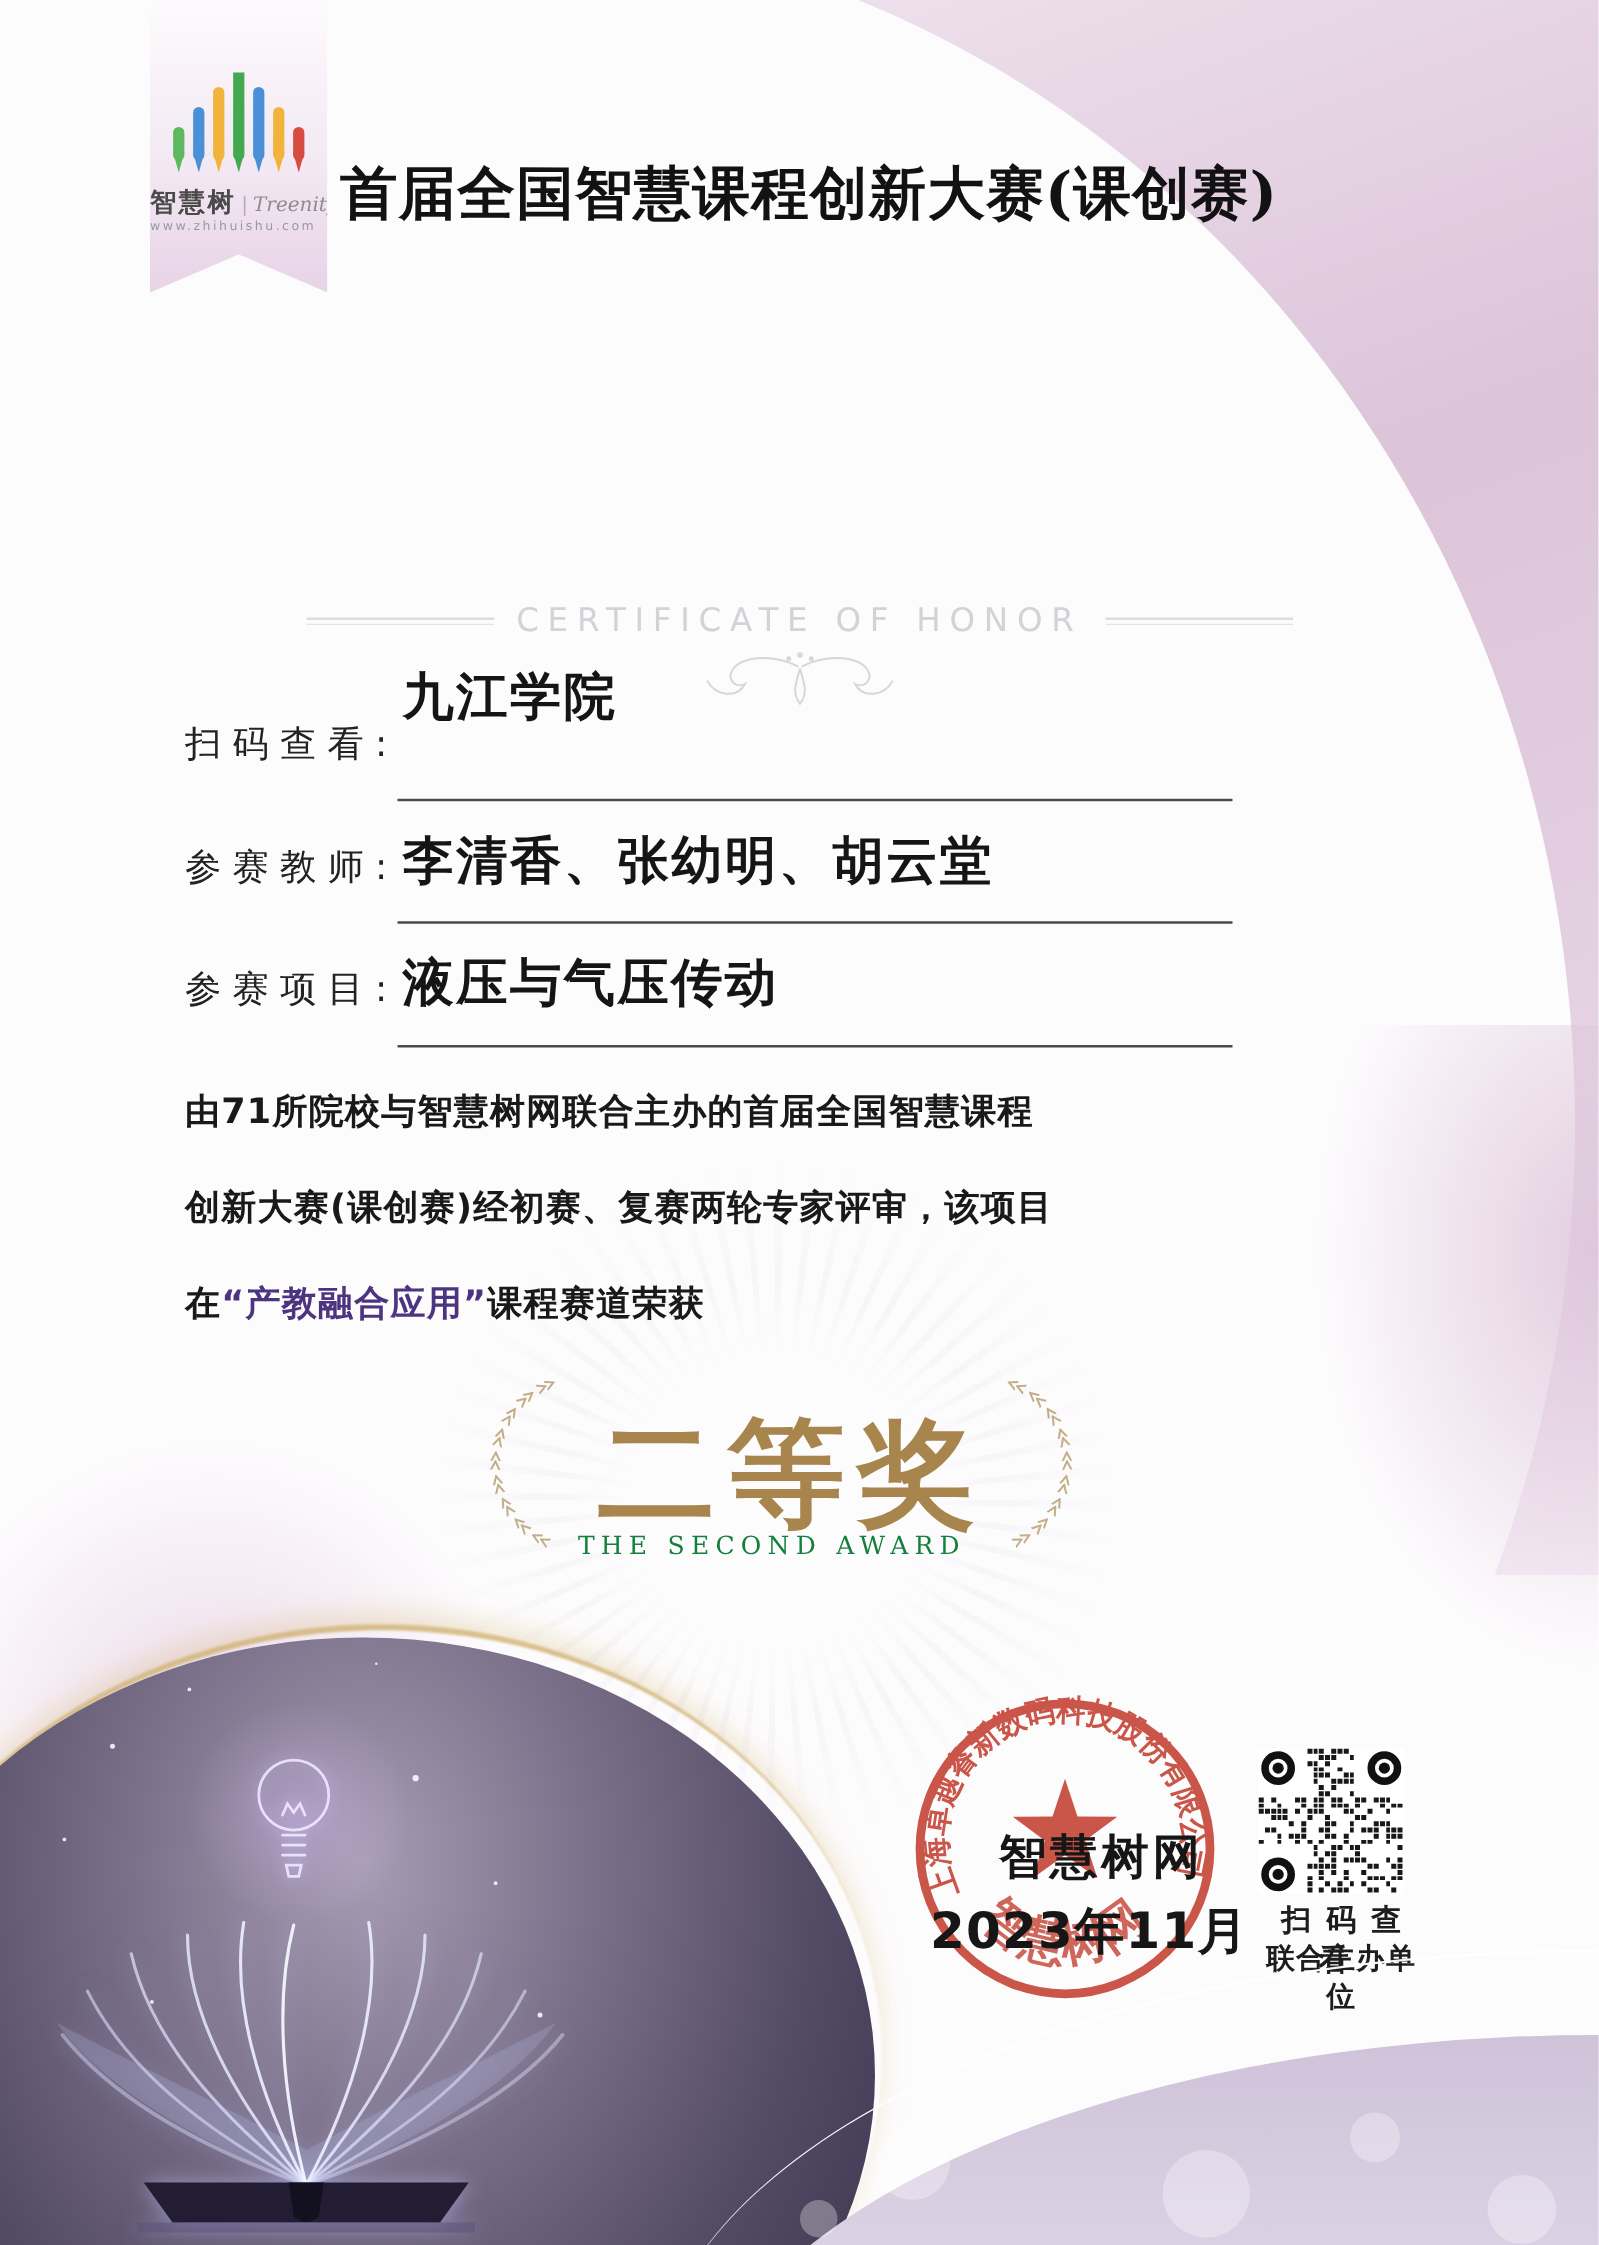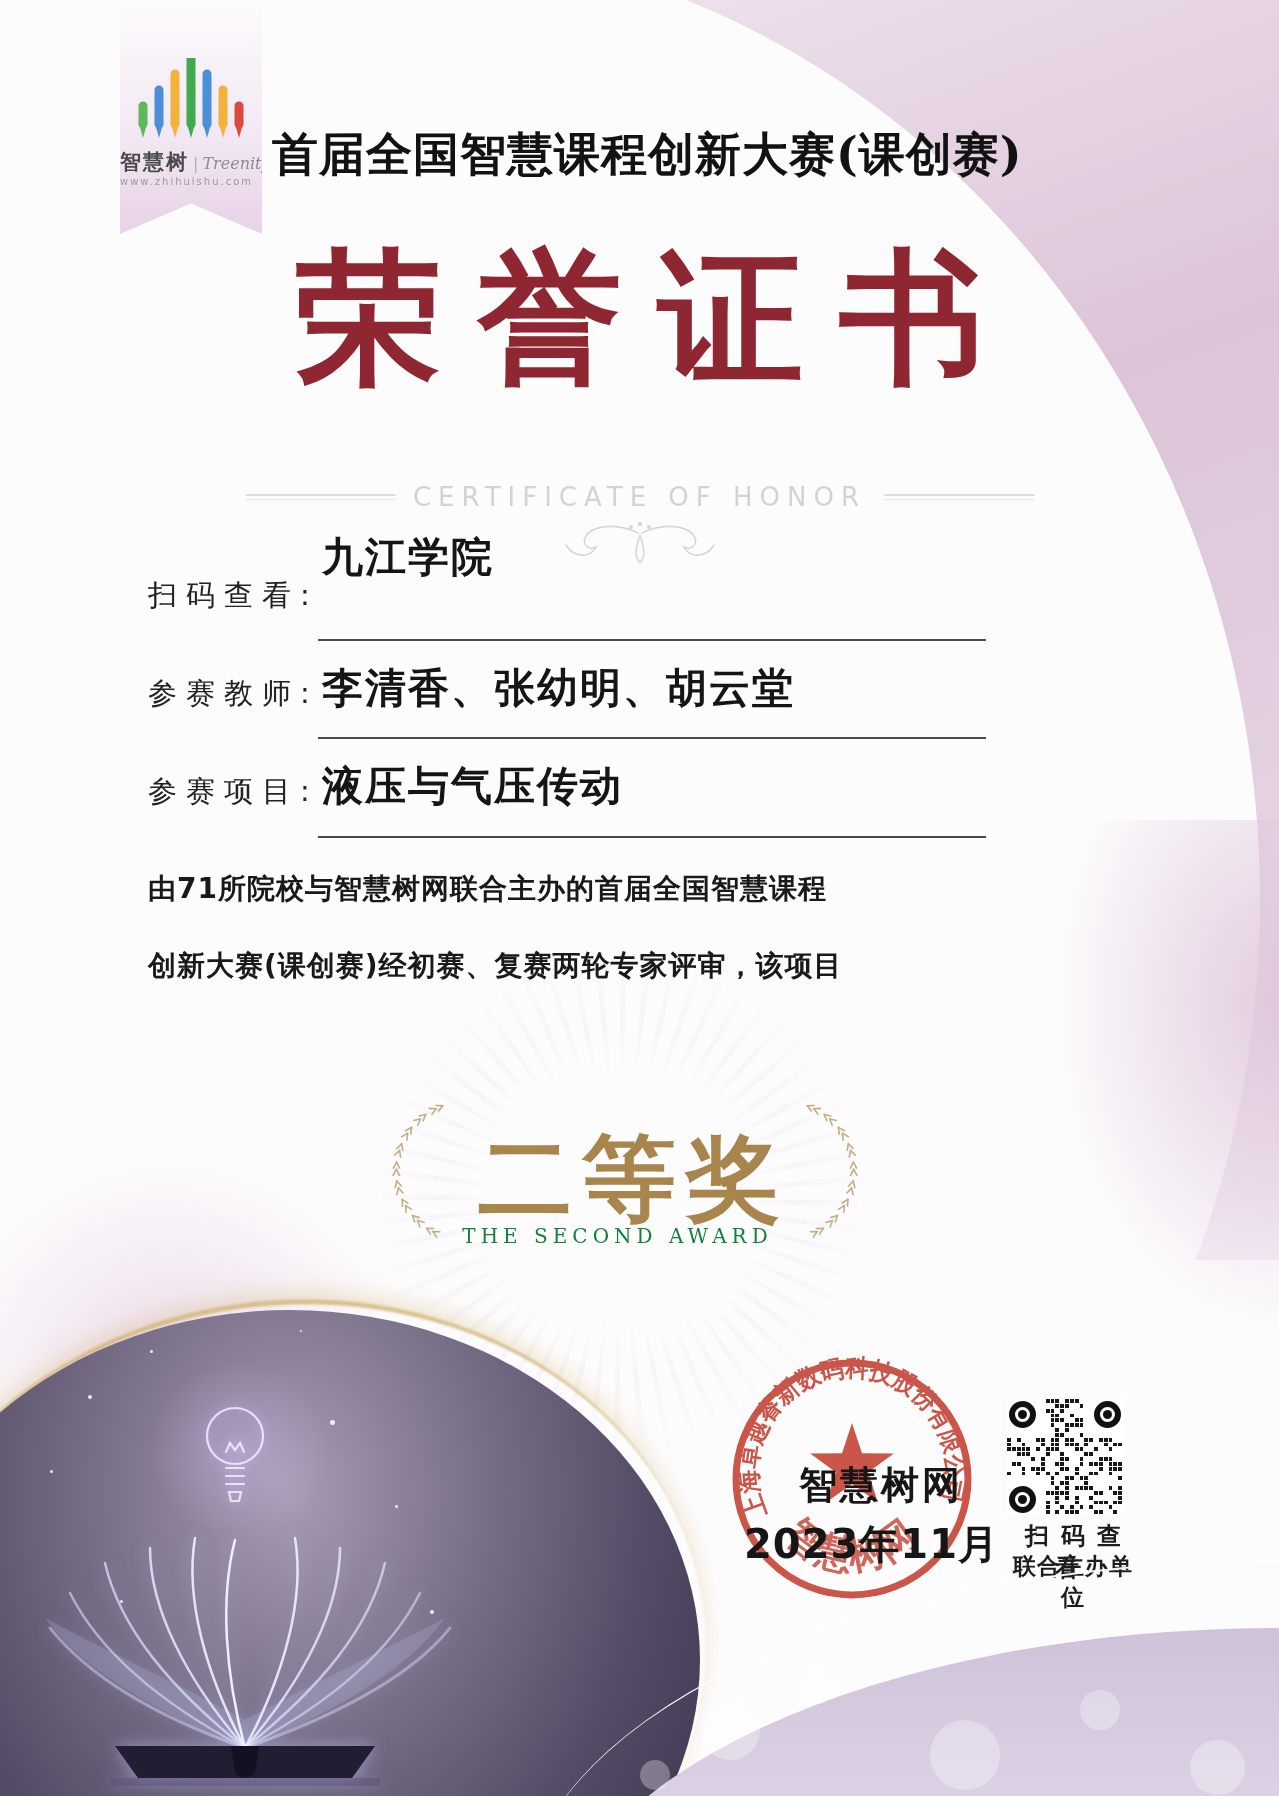--- a/index.html
+++ b/index.html
@@ -179,21 +179,20 @@
         <line x1="110" y1="48" x2="110" y2="66" stroke="#d84b40" stroke-width="9" stroke-linecap="round"></line>
         <polygon points="105.5,64 114.5,64 110,80" fill="#d84b40"></polygon>
       </svg>
     <div class="brand-line">
       <span class="brand-cn">智慧树</span><span class="brand-div">|</span><span class="brand-en">Treenity</span>
     </div>
     <div class="brand-url">www.zhihuishu.com</div>
   </div>
 
   <div class="comp-title">首届全国智慧课程创新大赛(课创赛)</div>
-  <div class="cert-cn">荣誉证书</div>
   <div class="cert-en-row">
     <span class="dline"></span>
     <span class="cert-en">CERTIFICATE OF HONOR</span>
     <span class="dline"></span>
   </div>
   <svg class="flourish" width="160" height="48" viewBox="0 0 160 48">
     <g fill="none" stroke="#d8d6dc" stroke-width="1.6" stroke-linecap="round">
       <path d="M78,13 C56,2 32,6 26,16 C21,24 29,31 36,27 C30,39 13,37 6,25"></path>
       <path d="M82,13 C104,2 128,6 134,16 C139,24 131,31 124,27 C130,39 147,37 154,25"></path>
       <path d="M80,15 C77,26 73,34 80,43 C87,34 83,26 80,15"></path>
@@ -212,20 +211,23 @@
   <div class="f-label" style="top:674px">参赛教师:</div>
   <div class="f-value" style="top:661px">李清香、张幼明、胡云堂</div>
   <div class="f-line" style="top:737px"></div>
 
   <div class="f-label" style="top:772px">参赛项目:</div>
   <div class="f-value" style="top:759px">液压与气压传动</div>
   <div class="f-line" style="top:836px"></div>
 
   <div class="para" style="top:870px">由71所院校与智慧树网联合主办的首届全国智慧课程</div>
   <div class="para" style="top:947px">创新大赛(课创赛)经初赛、复赛两轮专家评审，该项目</div>
+  <div class="para" style="top:1024px">
+    <span>在</span><span class="hl" id="hlSpan" style="color: rgb(77, 52, 128);">“产教融合应用”</span><span>课程赛道荣获</span>
+  </div>
 
   <svg class="laurel l" width="92" height="156" viewBox="0 0 92 156">
     <defs>
         <path id="lpath" d="M78,6 A74,74 0 0 0 78,148"></path>
       </defs>
     <text font-size="19" fill="#c2ae87" font-family="DejaVu Sans, sans-serif">
       <textPath href="#lpath" textLength="185" lengthAdjust="spacingAndGlyphs">«««««««««</textPath>
     </text>
   </svg>
   <svg class="laurel r" width="92" height="156" viewBox="0 0 92 156">

